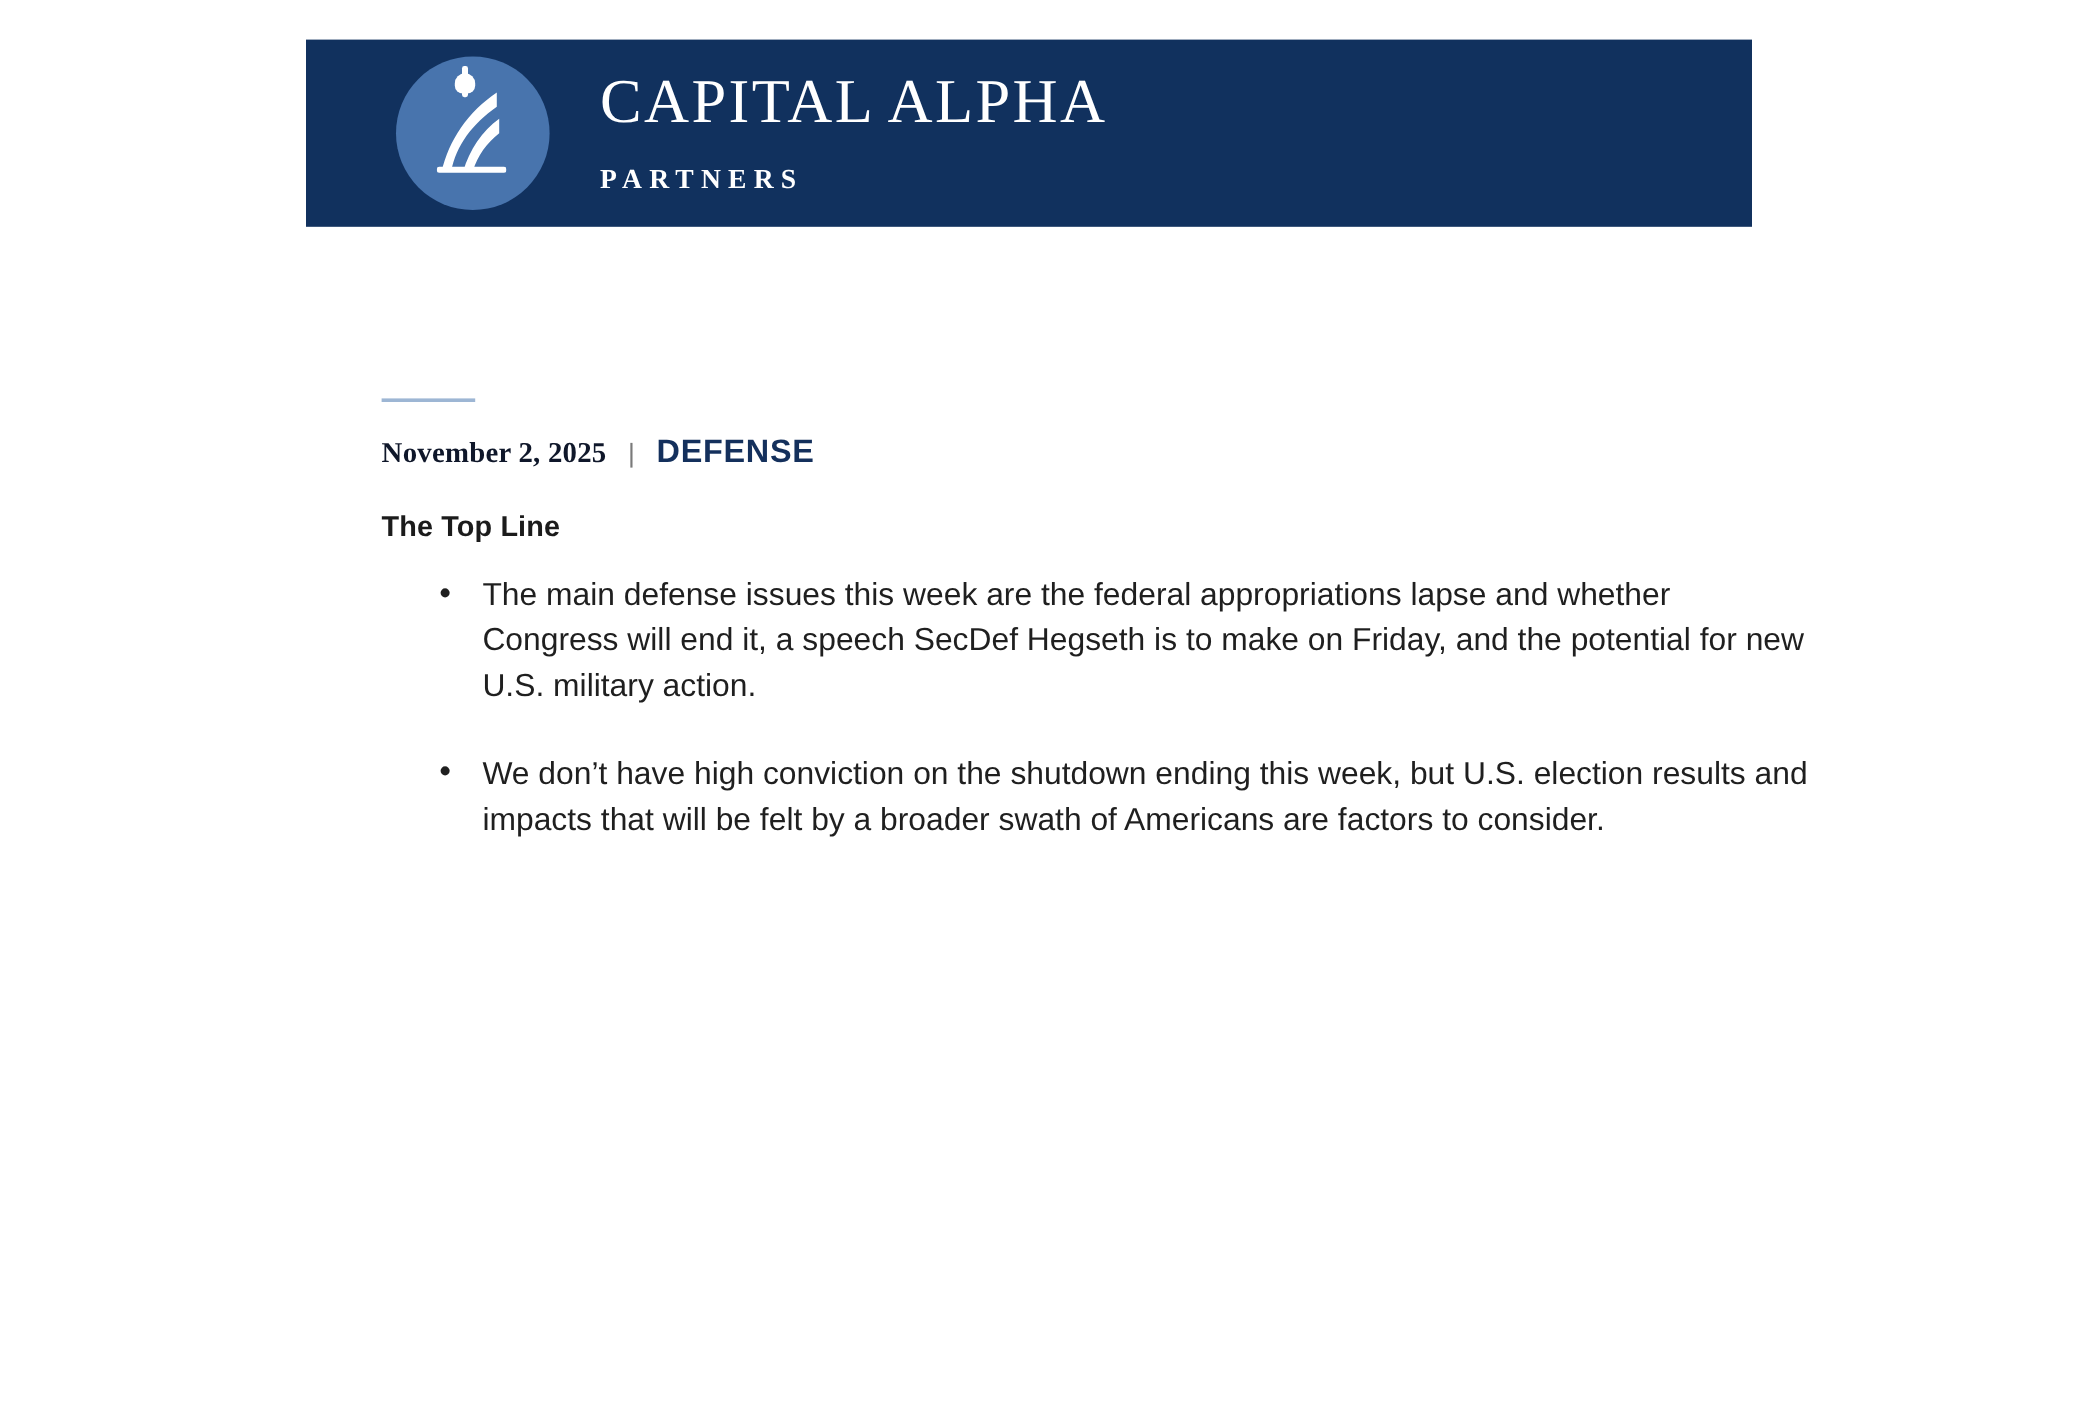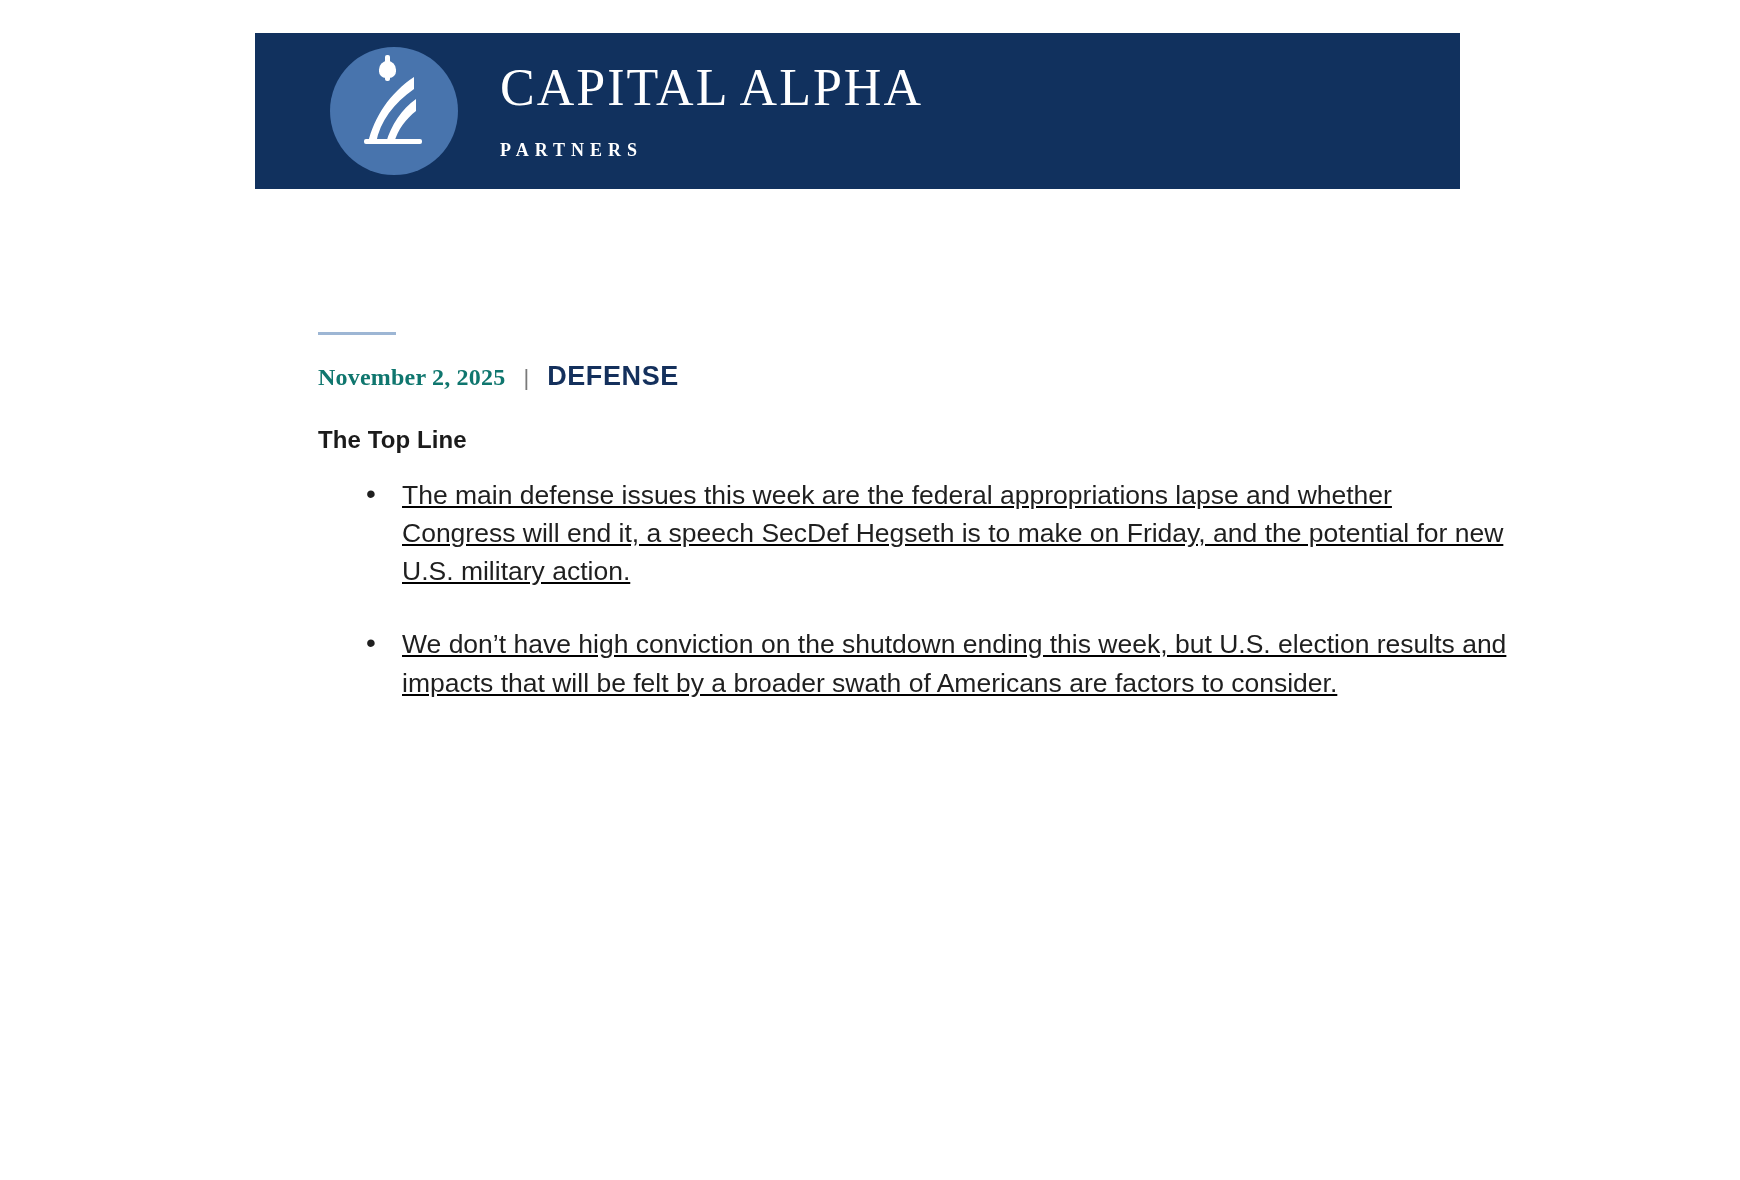--- a/index.html
+++ b/index.html
@@ -81,21 +81,21 @@
     color: #ffffff;
     font-size: 52px;
     letter-spacing: 2px;
     line-height: 1.05;
     white-space: nowrap;
   }
   .wordmark .sub {
     margin-top: 24px;
     font-family: "Liberation Serif", serif;
     color: #ffffff;
-    font-size: 18px;
+    font-size: 23px;
     letter-spacing: 6px;
     font-weight: bold;
   }
 
   
   .article {
     position: absolute;
     left: 318px;
     top: 268px;
     width: 1190px;
@@ -120,21 +120,21 @@
 
   .meta {
     margin-top: 26px;
     display: flex;
     align-items: baseline;
     gap: 0;
     font-size: 22px;
   }
   .meta .date {
     font-family: "Liberation Serif", serif;
-    color: #0f766e;
+    color: #0f172a;
     font-weight: bold;
     font-size: 24px;
     letter-spacing: 0.2px;
   }
   .meta .sep {
     color: #7a7a7a;
     margin: 0 18px;
     font-size: 22px;
   }
   .meta .category {
@@ -149,21 +149,20 @@
     color: #1b1b1b;
     font-weight: bold;
     font-size: 24px;
     letter-spacing: 0.1px;
   }
 
   ul.bullets {
     margin: 22px 0 0 0;
     padding: 0 0 0 48px;
     list-style: none;
-    text-decoration: underline;
   }
   ul.bullets li {
     position: relative;
     color: #1f1f1f;
     font-size: 26.5px;
     line-height: 1.44;
     margin-bottom: 35px;
     padding-left: 36px;
   }
   ul.bullets li::before {

